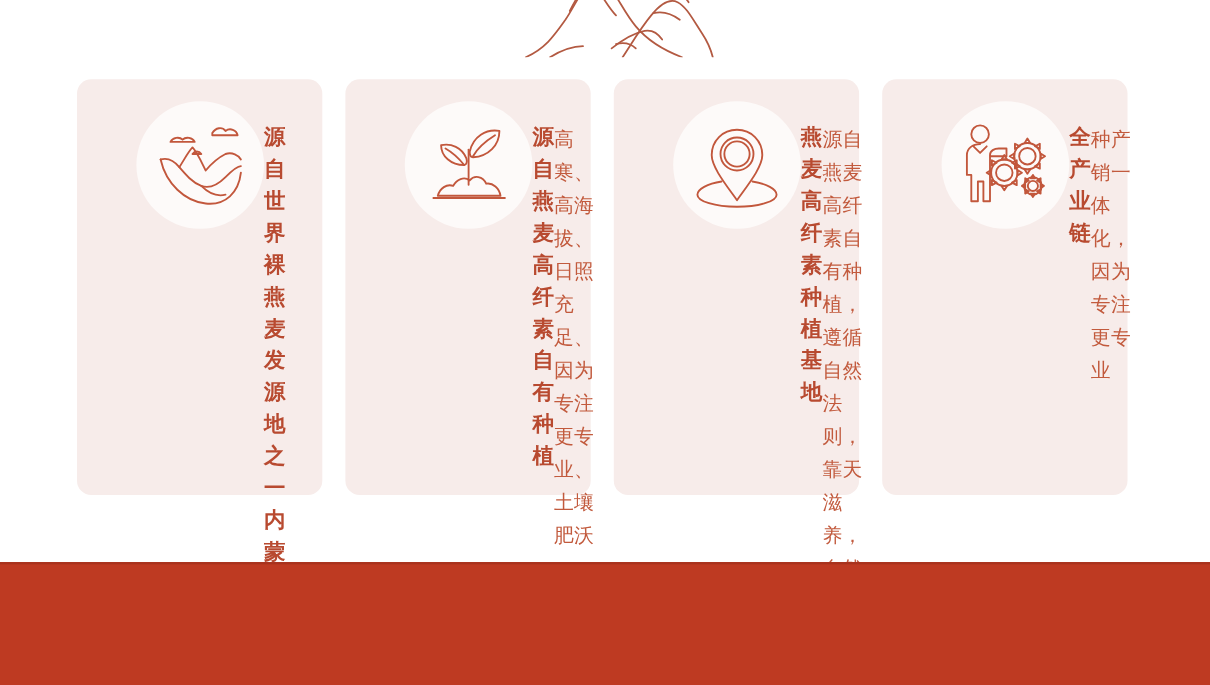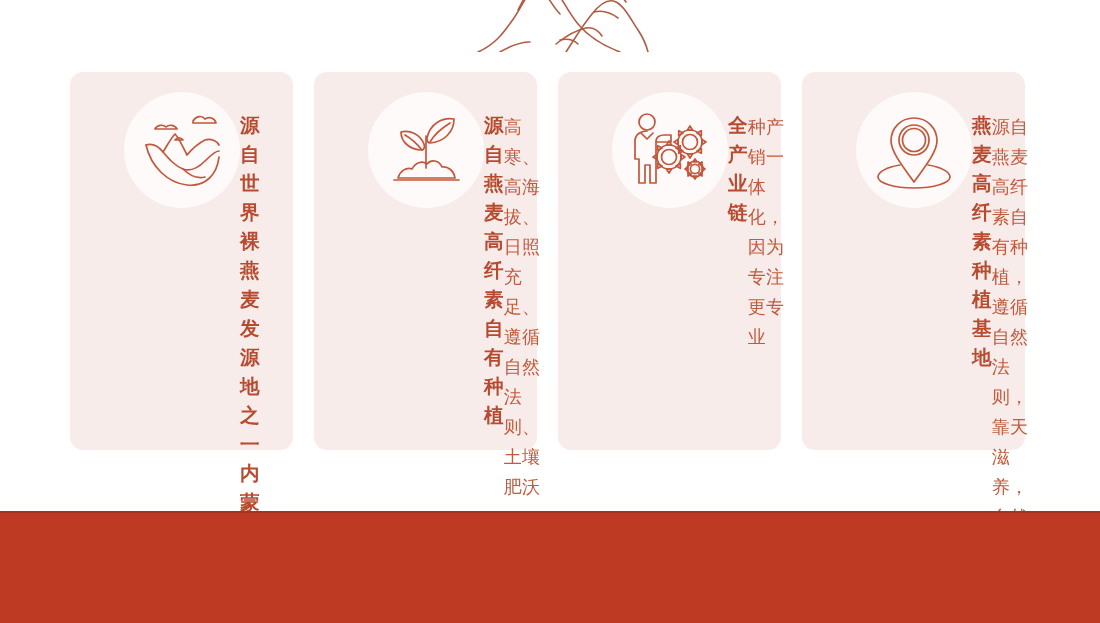--- a/index.html
+++ b/index.html
@@ -151,21 +151,36 @@
           <path d="M41 28 C 44 14, 56 7, 68 9 C 68 22, 58 32, 44 33 C 42 33, 41 31, 41 28 Z"></path>
           <path d="M64 13 C 56 18, 48 25, 44 32"></path>
           <path d="M38 34 C 34 24, 24 20, 15 22 C 15 32, 24 40, 36 40 C 38 40, 39 37, 38 34 Z"></path>
           <path d="M19 25 C 26 29, 32 35, 36 40"></path>
           <path d="M12 68 C 14 61, 20 57, 26 59 C 29 53, 36 50, 41 54 C 45 49, 53 50, 56 57 C 62 56, 68 61, 69 68 Z"></path>
           <path d="M8 70 L 73 70"></path>
         </g>
       </svg>
     </div>
     <div class="card-title">源自燕麦高纤素自有种植</div>
-    <div class="card-desc">高寒、高海拔、日照充足、遵循自然法则、土壤肥沃</div>
+    <div class="card-desc">高寒、高海拔、日照充足、因为专注更专业、土壤肥沃</div>
+  </div>
+
+  <div class="feature-card">
+    <div class="icon-badge">
+      <svg width="84" height="80" viewBox="0 0 84 80">
+        <g stroke="#c2573c" stroke-width="1.7" fill="none" stroke-linecap="round" stroke-linejoin="round">
+          <path d="M42 8 C 29 8, 19 18, 19 31 C 19 42, 32 58, 42 72 C 52 58, 65 42, 65 31 C 65 18, 55 8, 42 8 Z"></path>
+          <circle cx="42" cy="30" r="15"></circle>
+          <circle cx="42" cy="30" r="11.5"></circle>
+          <path d="M28 55 C 15 57, 6 62, 6 67 C 6 73, 22 78, 42 78 C 62 78, 78 73, 78 67 C 78 62, 69 57, 56 55"></path>
+        </g>
+      </svg>
+    </div>
+    <div class="card-title">燕麦高纤素种植基地</div>
+    <div class="card-desc">源自燕麦高纤素自有种植，遵循自然法则，靠天滋养，自然生长</div>
   </div>
 
   <div class="feature-card">
     <div class="icon-badge">
       <svg width="86" height="78" viewBox="0 0 86 78">
         <g stroke="#c2573c" stroke-width="1.7" fill="none" stroke-linecap="round" stroke-linejoin="round">
 
           <circle cx="20" cy="11" r="8"></circle>
 
           <path d="M20 20 C 13 20, 8 24, 8 30 L 8 48 L 12 48 L 12 72 L 18 72 L 18 54 L 23 54 L 23 72 L 29 72 L 29 30 C 29 26, 33 24, 37 24 L 44 24 L 44 31 L 30 31"></path>
@@ -188,32 +203,17 @@
             <circle cx="68" cy="58" r="4.6"></circle>
             <path d="M68 48 L 70 51 L 66 51 Z M75 51 L 75 55 L 71.8 53 Z M78 58 L 75 60 L 75 56 Z M75 65 L 71.8 63 L 75 61 Z M68 68 L 66 65 L 70 65 Z M61 65 L 61 61 L 64.2 63 Z M58 58 L 61 56 L 61 60 Z M61 51 L 64.2 53 L 61 55 Z"></path>
           </g>
         </g>
       </svg>
     </div>
     <div class="card-title">全产业链</div>
     <div class="card-desc">种产销一体化，因为专注更专业</div>
   </div>
 
-  <div class="feature-card">
-    <div class="icon-badge">
-      <svg width="84" height="80" viewBox="0 0 84 80">
-        <g stroke="#c2573c" stroke-width="1.7" fill="none" stroke-linecap="round" stroke-linejoin="round">
-          <path d="M42 8 C 29 8, 19 18, 19 31 C 19 42, 32 58, 42 72 C 52 58, 65 42, 65 31 C 65 18, 55 8, 42 8 Z"></path>
-          <circle cx="42" cy="30" r="15"></circle>
-          <circle cx="42" cy="30" r="11.5"></circle>
-          <path d="M28 55 C 15 57, 6 62, 6 67 C 6 73, 22 78, 42 78 C 62 78, 78 73, 78 67 C 78 62, 69 57, 56 55"></path>
-        </g>
-      </svg>
-    </div>
-    <div class="card-title">燕麦高纤素种植基地</div>
-    <div class="card-desc">源自燕麦高纤素自有种植，遵循自然法则，靠天滋养，自然生长</div>
-  </div>
-
 </div>
 
 <div class="bottom-band">
   <div class="band-divider"></div>
 </div>
 
 </body></html>

